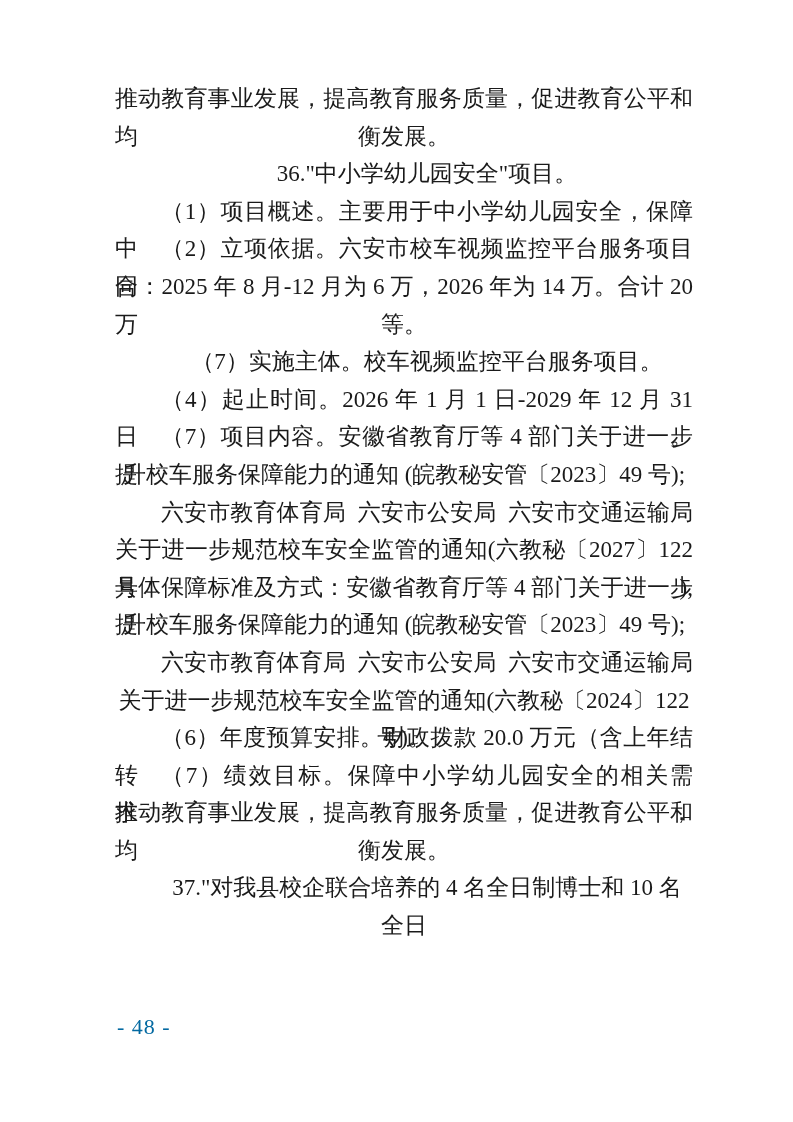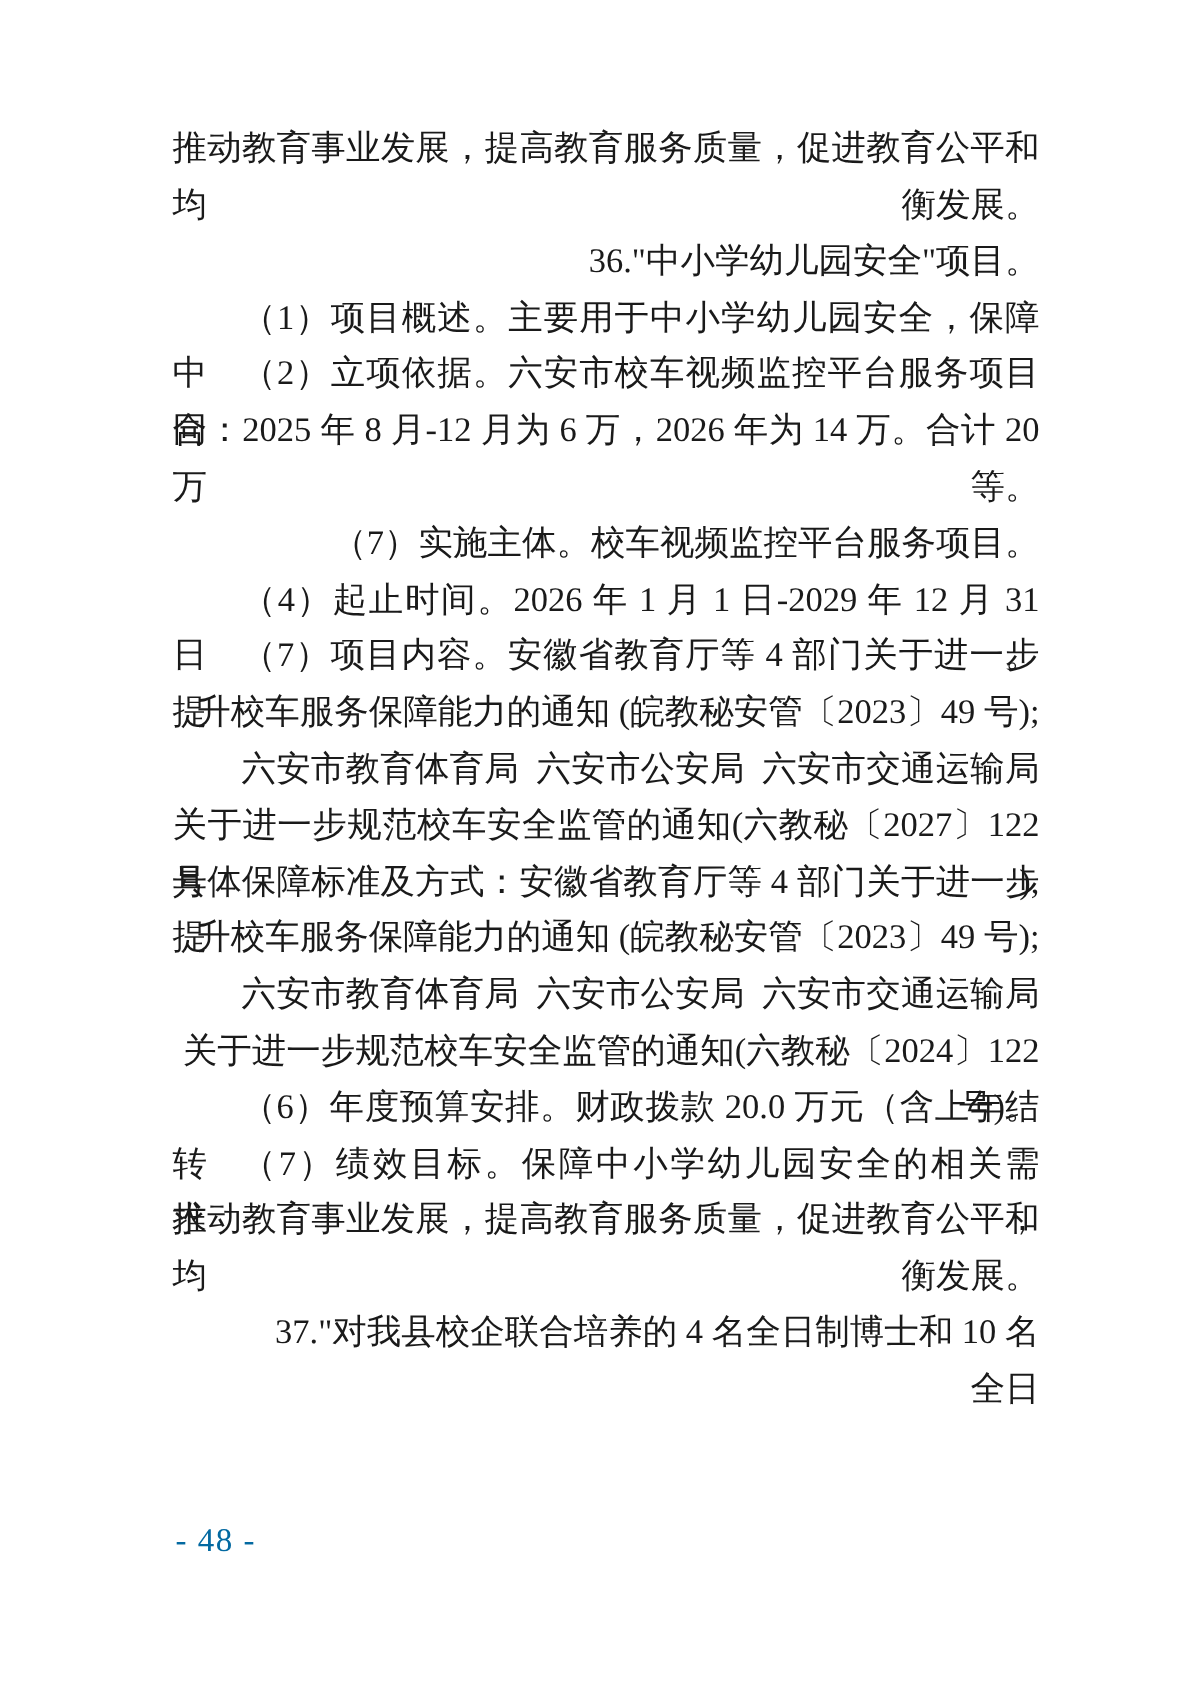--- a/index.html
+++ b/index.html
@@ -24,21 +24,21 @@
     position: absolute;
     left: 115px;
     top: 80px;
     width: 578px;
   }
   .line {
     font-size: 23px;
     line-height: 37.6px;
     height: 37.6px;
     white-space: pre-wrap;
-    text-align: right;
+    text-align: center;
     color: #1a1a1a;
   }
   
   .j {
     text-align: justify;
     text-align-last: justify;
   }
   
   .i {
     text-indent: 2em;

